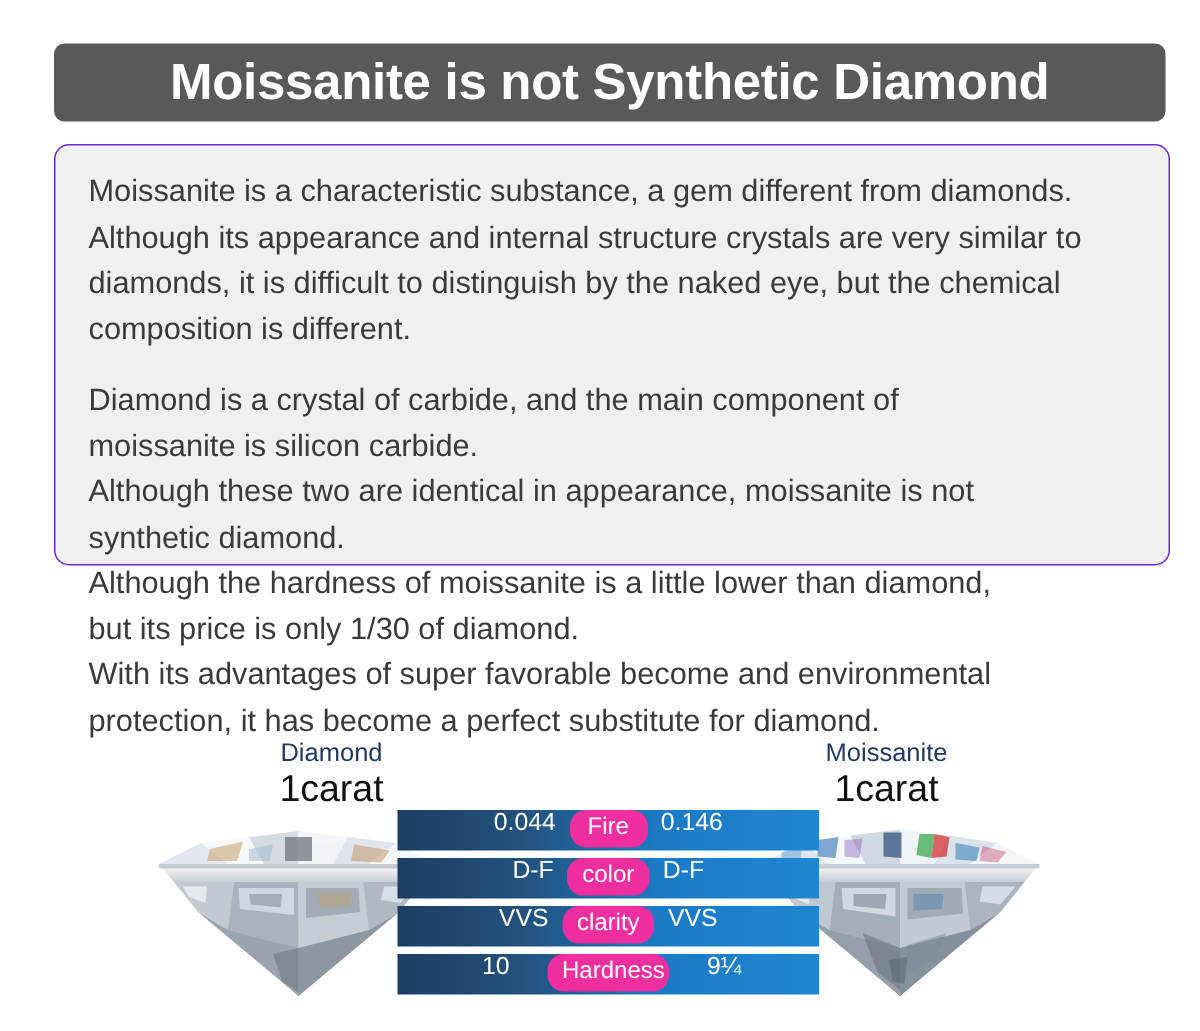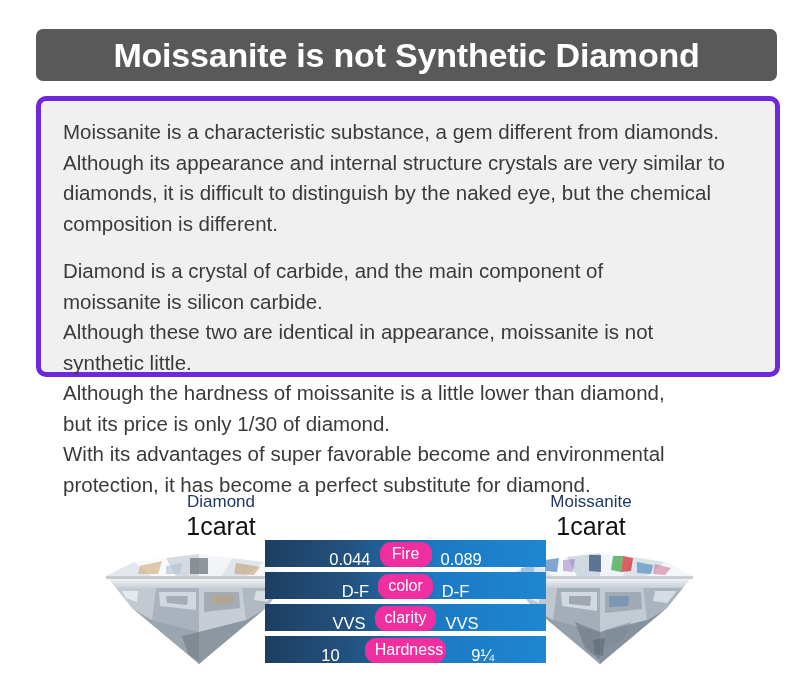--- a/index.html
+++ b/index.html
@@ -40,21 +40,21 @@
   }
 
   
   .content-card {
     position: absolute;
     left: 36px;
     top: 96px;
     width: 744px;
     height: 281px;
     background: #f0f0f0;
-    border: 5px solid #6d28d9;
+    border: 1px solid #6d28d9;
     border-radius: 10px;
     box-sizing: border-box;
     padding: 16px 22px 10px 22px;
   }
   .para {
     color: #3a3a3a;
     font-size: 20.5px;
     line-height: 30.5px;
     margin: 0;
   }
@@ -109,21 +109,21 @@
     top: 62px;
     width: 281px;
     height: 125px;
   }
   .bar-row {
     position: relative;
     height: 27px;
     margin-bottom: 5px;
     background: linear-gradient(to right, #1d3e62 0%, #23527f 30%, #1c7ac4 62%, #1e86d2 100%);
     display: flex;
-    align-items: flex-end;
+    align-items: flex-start;
     justify-content: center;
   }
   .bar-row:last-child { margin-bottom: 0; gap: 16px; }
   .bar-val {
     color: #ffffff;
     font-size: 16.5px;
     line-height: 1;
     width: 92px;
     white-space: nowrap;
   }
@@ -153,21 +153,21 @@
   <p class="para">
     <span class="line">Moissanite is a characteristic substance, a gem different from diamonds.</span>
     <span class="line">Although its appearance and internal structure crystals are very similar to</span>
     <span class="line">diamonds, it is difficult to distinguish by the naked eye, but the chemical</span>
     <span class="line">composition is different.</span>
   </p>
   <p class="para">
     <span class="line">Diamond is a crystal of carbide, and the main component of</span>
     <span class="line">moissanite is silicon carbide.</span>
     <span class="line">Although these two are identical in appearance, moissanite is not</span>
-    <span class="line">synthetic little.</span>
+    <span class="line">synthetic diamond.</span>
     <span class="line">Although the hardness of moissanite is a little lower than diamond,</span>
     <span class="line">but its price is only 1/30 of diamond.</span>
     <span class="line">With its advantages of super favorable become and environmental</span>
     <span class="line">protection, it has become a perfect substitute for diamond.</span>
   </p>
 </div>
 
 <div class="compare">
 
   <div class="cap cap-left">
@@ -287,21 +287,21 @@
       <polygon points="150,55 172,55 162,67 148,65" fill="#e4eaf0" opacity="0.75"></polygon>
       <polygon points="88,104 100,102 98,120 90,118" fill="#56616d" opacity="0.5"></polygon>
     </svg>
   </div>
 
   <div class="bars">
 
     <div class="bar-row">
       <span class="bar-val left">0.044</span>
       <span class="bar-badge">Fire</span>
-      <span class="bar-val right">0.089</span>
+      <span class="bar-val right">0.146</span>
     </div>
 
     <div class="bar-row">
       <span class="bar-val left">D-F</span>
       <span class="bar-badge">color</span>
       <span class="bar-val right">D-F</span>
     </div>
 
     <div class="bar-row">
       <span class="bar-val left">VVS</span>

